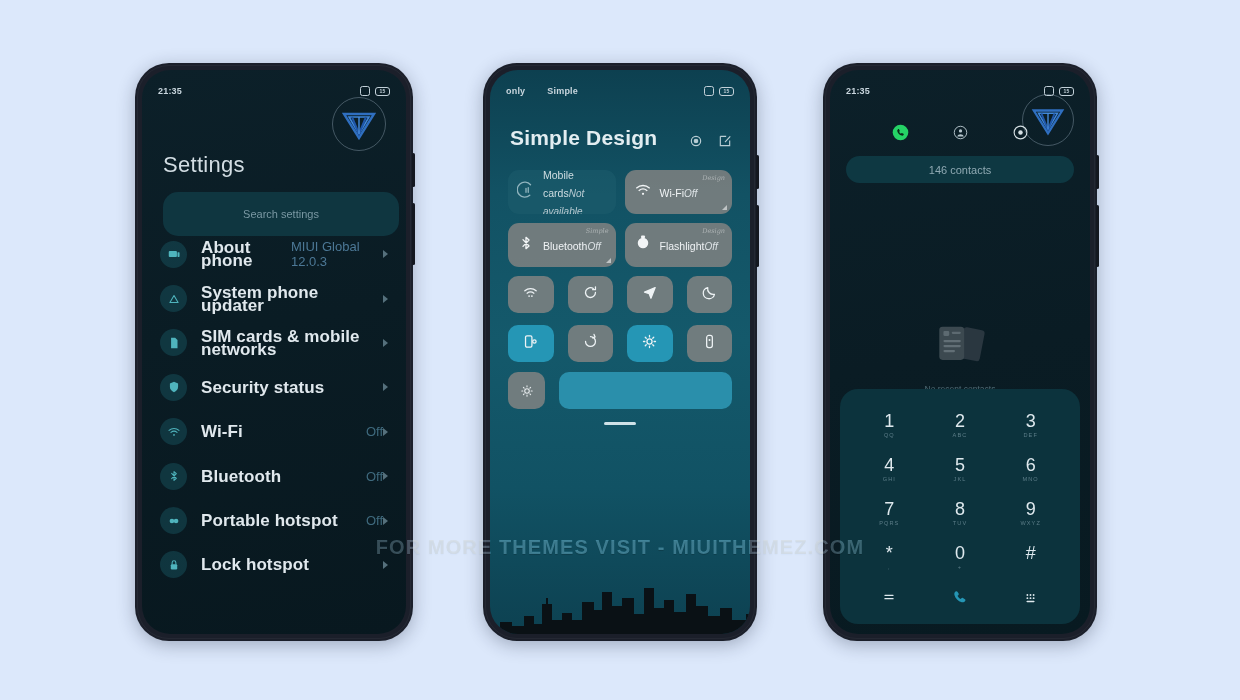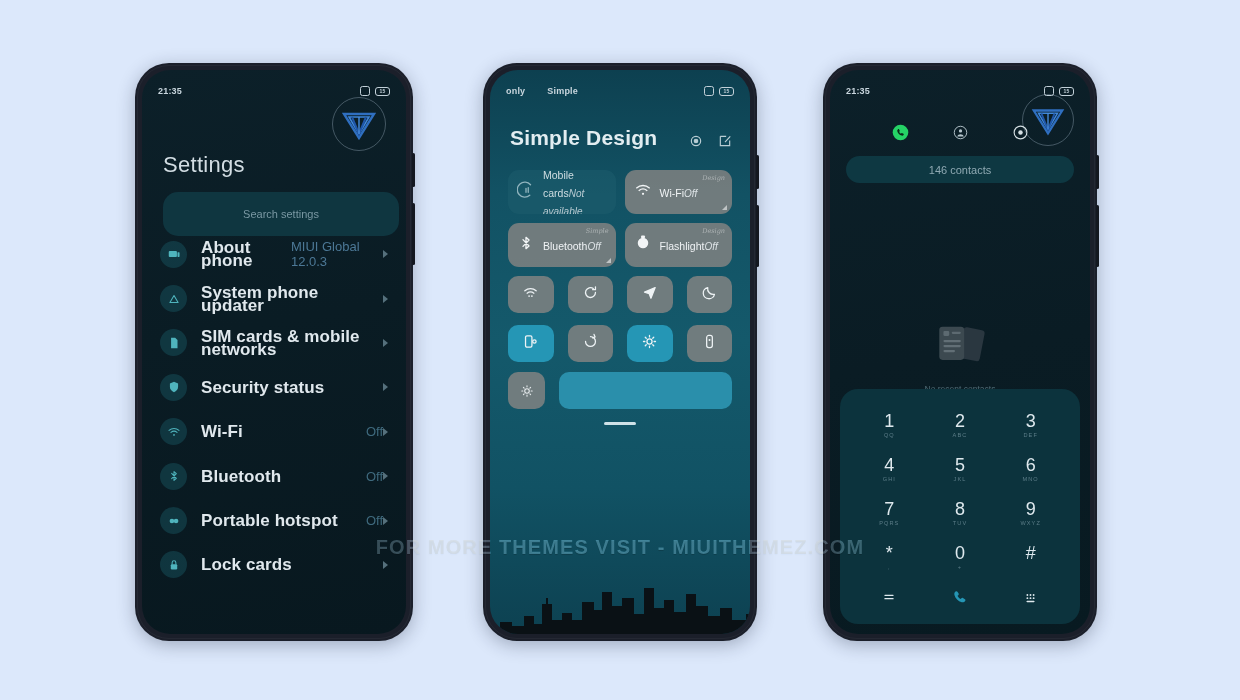--- a/index.html
+++ b/index.html
@@ -392,21 +392,21 @@
             <div class="srow-val dim">Off</div>
             <div class="chev" style="margin-left: 0px;"></div>
           </div>
           <div class="srow">
             <div class="srow-ico">
               <svg width="14" height="14" viewBox="0 0 24 24" fill="none" stroke="#4fb4bd" stroke-width="1.8" stroke-linecap="round" stroke-linejoin="round">
                 <rect x="6.5" y="10.5" width="11" height="9" rx="2" fill="#4fb4bd" stroke="none"></rect>
                 <path d="M8.8 10.5V8a3.2 3.2 0 016.4 0v2.5" stroke="#4fb4bd" fill="none"></path>
               </svg>
             </div>
-            <div class="srow-label">Lock cards</div>
+            <div class="srow-label">Lock hotspot</div>
             <div class="chev"></div>
           </div>
         </div>
     </div>
   </div>
 </div>
 
 <div class="phone" id="phone2">
   <div class="side-btn" style="top:92px; height:34px;"></div>
   <div class="side-btn" style="top:142px; height:62px;"></div>

